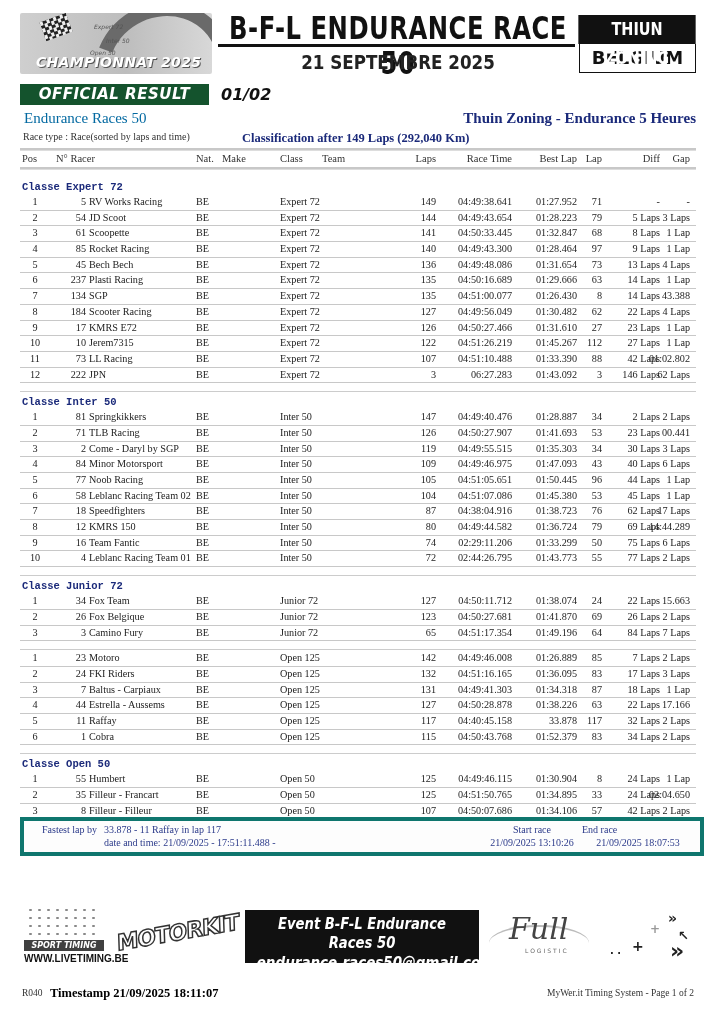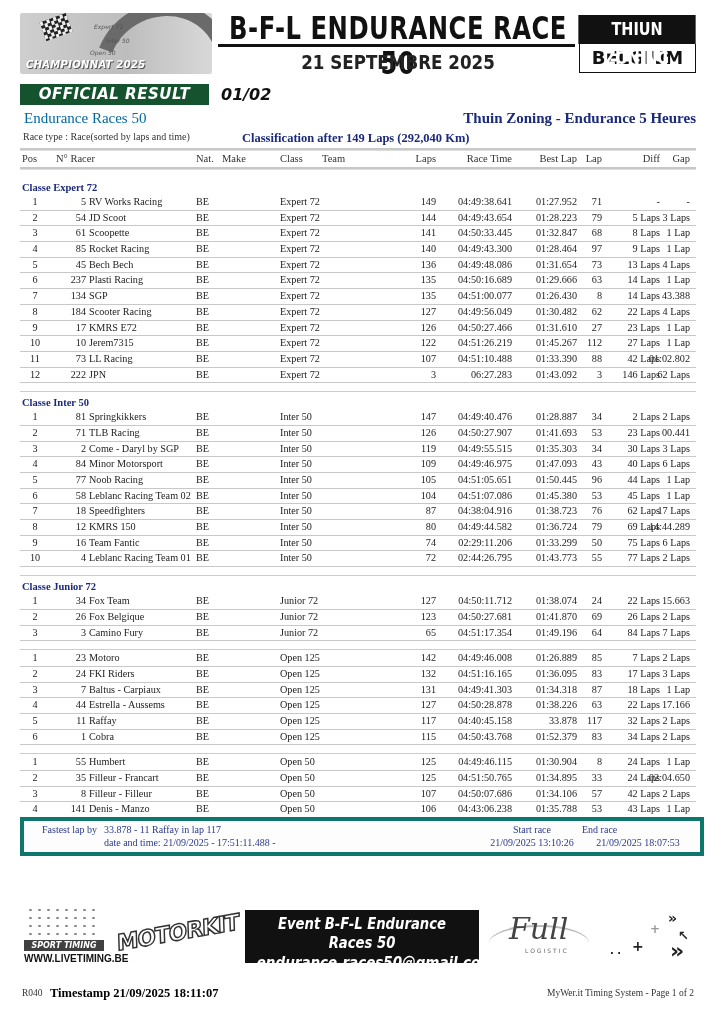--- a/index.html
+++ b/index.html
@@ -7,22 +7,22 @@
          font-family:"Liberation Serif", serif; color:#222; }
 
   
   .logo-left { position:absolute; left:20px; top:13px; width:192px; height:61px;
     background:linear-gradient(90deg,#cfcfcf 0%,#bdbdbd 55%,#d8d8d8 100%);
     border-radius:2px; overflow:hidden; }
   .logo-left .road { position:absolute; right:-20px; top:-10px; width:110px; height:100px;
     border-radius:50%; border:14px solid #6a6a6a; border-left-color:transparent; border-bottom-color:transparent; transform:rotate(-25deg); }
   .logo-left .flag { position:absolute; left:22px; top:4px; width:28px; height:20px;
     background:repeating-conic-gradient(#222 0 25%, #eee 0 50%) 0 0/7px 7px; transform:rotate(-20deg); }
-  .logo-left .champ { position:absolute; left:6px; bottom:4px; font-family:"DejaVu Sans",sans-serif;
-    font-style:italic; font-weight:bold; font-size:10px; color:#fff; text-shadow:1px 1px 0 #555; letter-spacing:0.3px;text-align:right; }
+  .logo-left .champ { position:absolute; left:16px; bottom:4px; font-family:"DejaVu Sans",sans-serif;
+    font-style:italic; font-weight:bold; font-size:14px; color:#fff; text-shadow:1px 1px 0 #555; letter-spacing:0.3px;text-align:right; }
   .logo-left .mini { position:absolute; font-size:6px; color:#555; font-style:italic; font-family:"DejaVu Sans",sans-serif; }
 
   .title-main { position:absolute; left:228px; top:10px; width:340px; text-align:center;
     font-family:"DejaVu Sans Condensed","DejaVu Sans",sans-serif; font-weight:bold; font-size:27px;
     letter-spacing:0.5px; color:#111; transform:scaleY(1.15); transform-origin:top center; }
   .title-rule { position:absolute; left:218px; top:44px; width:357px; height:3px; background:#111; }
   .title-date { position:absolute; left:228px; top:51px; width:340px; text-align:center;
     font-family:"DejaVu Sans",sans-serif; font-weight:bold; font-size:19px; color:#222;
     transform:scaleX(0.88); transform-origin:center; }
 
@@ -62,21 +62,21 @@
   .c-laps  { left:386px; width:30px; text-align:right; }
   .c-time  { left:418px; width:74px; text-align:right; }
   .c-best  { left:488px; width:69px; text-align:right; }
   .c-lap   { left:556px; width:26px; text-align:right; }
   .c-diff  { left:580px; width:60px; text-align:right; }
   .c-gap   { left:620px; width:50px; text-align:right; }
   .hdr .c-num { left:36px; text-align:left; width:auto; }
   .hdr .c-pos { text-align:left; left:2px; }
   .hdr .c-diff { left:600px; width:40px; text-align:right; }
 
-  .class-title { height:17px; line-height:19px; font-weight:bold; font-size:10.5px; color:#1b2a7a; padding-left:2px; }
+  .class-title { height:17px; line-height:19px; font-weight:bold; font-size:10.5px; color:#1b2a7a; padding-left:2px;font-family:Liberation Mono, monospace; }
   .section { border-top:1px solid #ccc; margin-top:4px; padding-top:1px; }
 
   
   .summary { position:absolute; left:20px; top:817px; width:676px; height:31px; border:4px solid #0f766e; background:#fdfdfd;
     font-size:10px; color:#2b3a8a; }
   .summary .fl-label { position:absolute; left:18px; top:3px; }
   .summary .fl-value { position:absolute; left:80px; top:3px; }
   .summary .fl-date  { position:absolute; left:80px; top:16px; }
   .summary .start-l  { position:absolute; left:458px; top:3px; width:100px; text-align:center; }
   .summary .start-v  { position:absolute; left:448px; top:16px; width:120px; text-align:center; }
@@ -567,20 +567,21 @@
           <span class="c c-class">Open 125</span>
           <span class="c c-laps">115</span>
           <span class="c c-time">04:50:43.768</span>
           <span class="c c-best">01:52.379</span>
           <span class="c c-lap">83</span>
           <span class="c c-diff">34 Laps</span>
           <span class="c c-gap">2 Laps</span>
         </div>
       </div>
       <div class="section" style="margin-top: 8px;">
+        <div class="class-title">Classe Open 50</div>
         <div class="row">
           <span class="c c-pos">1</span>
           <span class="c c-num">55</span>
           <span class="c c-name">Humbert</span>
           <span class="c c-nat">BE</span>
           <span class="c c-class">Open 50</span>
           <span class="c c-laps">125</span>
           <span class="c c-time">04:49:46.115</span>
           <span class="c c-best">01:30.904</span>
           <span class="c c-lap">8</span>

